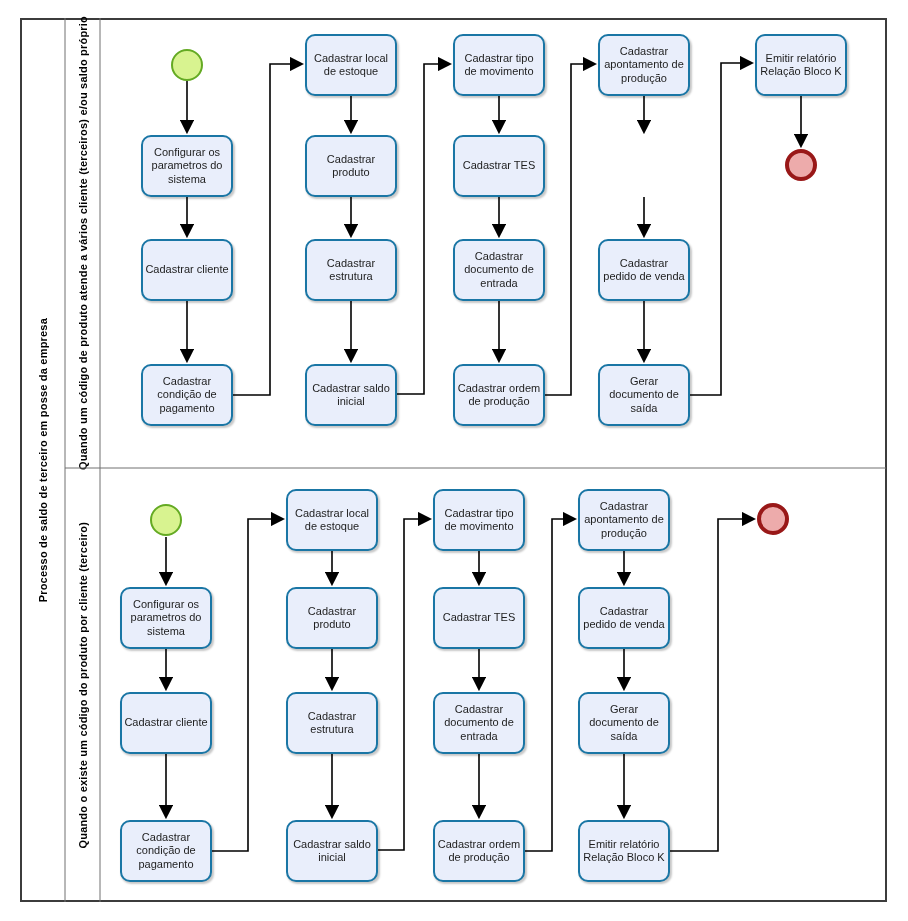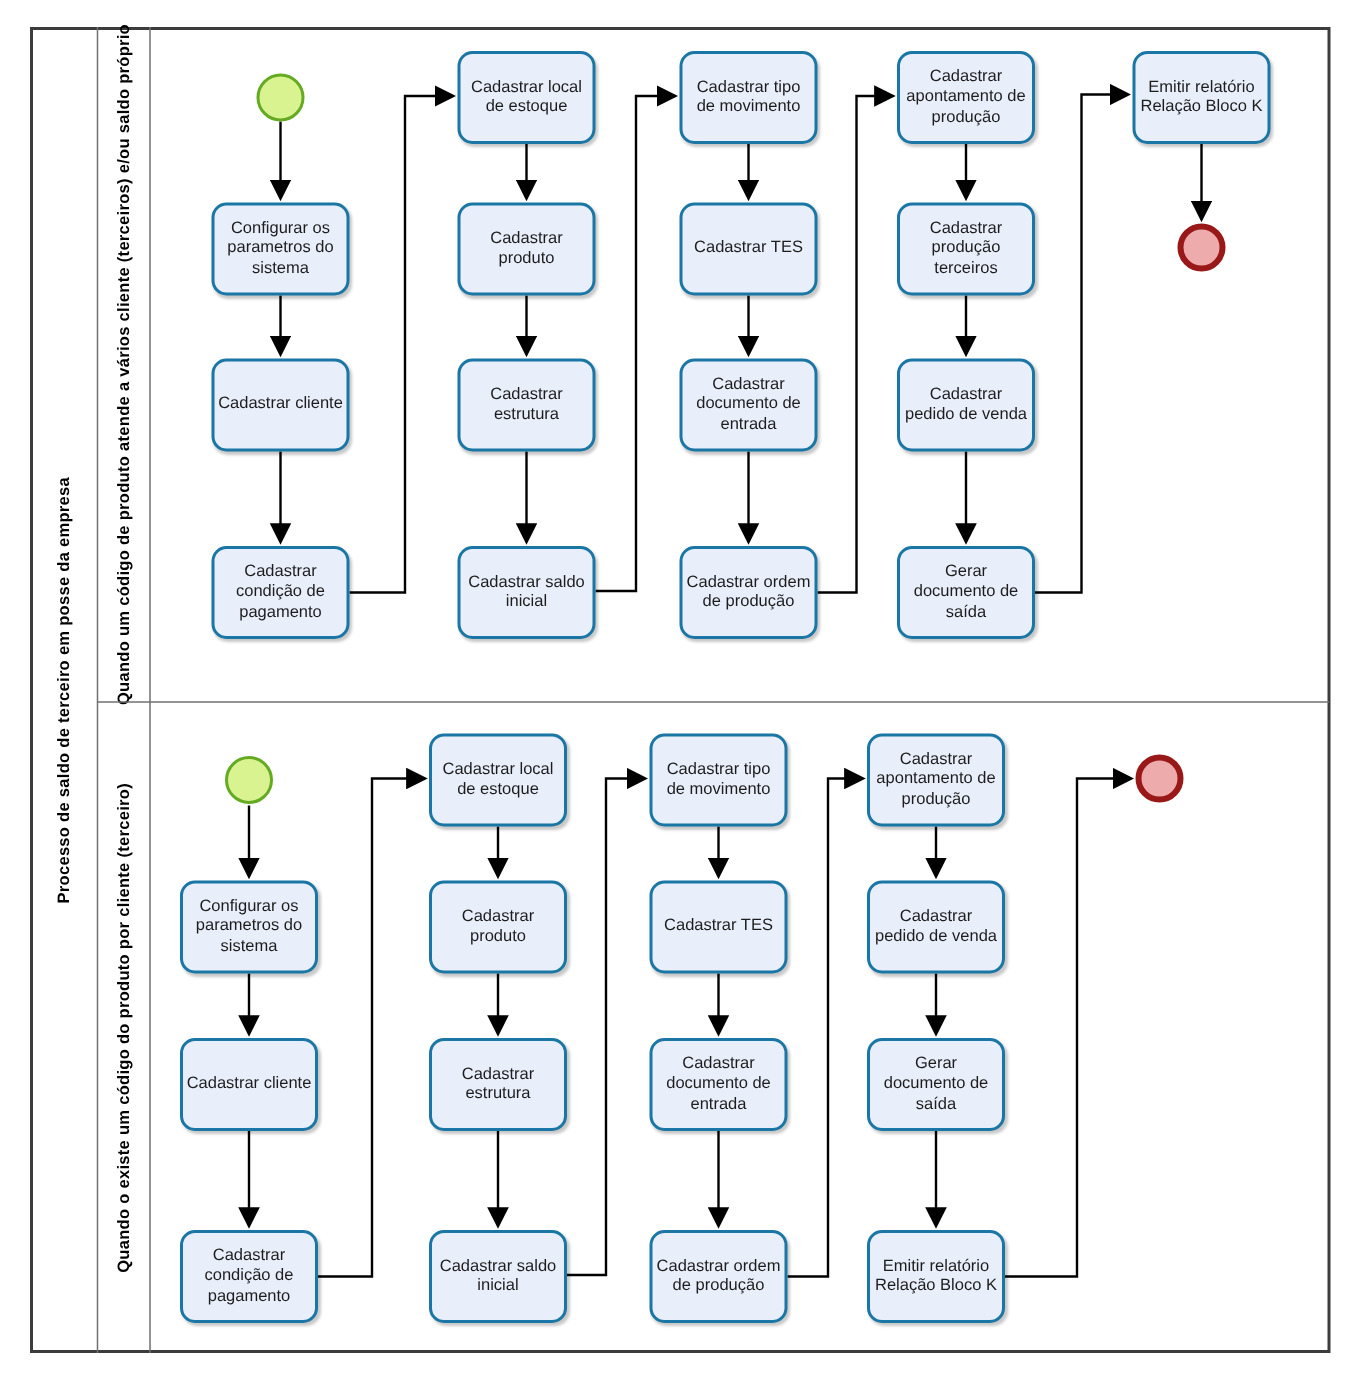--- a/index.html
+++ b/index.html
@@ -118,21 +118,20 @@
   <div class="task" style="left:141px;top:364px;">Cadastrar condição de pagamento</div>
   <div class="task" style="left:305px;top:34px;">Cadastrar local de estoque</div>
   <div class="task" style="left:305px;top:135px;">Cadastrar produto</div>
   <div class="task" style="left:305px;top:239px;">Cadastrar estrutura</div>
   <div class="task" style="left:305px;top:364px;">Cadastrar saldo inicial</div>
   <div class="task" style="left:453px;top:34px;">Cadastrar tipo de movimento</div>
   <div class="task" style="left:453px;top:135px;">Cadastrar TES</div>
   <div class="task" style="left:453px;top:239px;">Cadastrar documento de entrada</div>
   <div class="task" style="left:453px;top:364px;">Cadastrar ordem de produção</div>
   <div class="task" style="left:598px;top:34px;">Cadastrar apontamento de produção</div>
-  <div class="task" style="left:598px;top:135px;">Cadastrar produção terceiros</div>
   <div class="task" style="left:598px;top:239px;">Cadastrar pedido de venda</div>
   <div class="task" style="left:598px;top:364px;">Gerar documento de saída</div>
   <div class="task" style="left:755px;top:34px;">Emitir relatório Relação Bloco K</div>
   <div class="event end" style="left:785px;top:149px;"></div>
 
   <div class="event start" style="left:150px;top:504px;"></div>
   <div class="task" style="left:120px;top:587px;">Configurar os parametros do sistema</div>
   <div class="task" style="left:120px;top:692px;">Cadastrar cliente</div>
   <div class="task" style="left:120px;top:820px;">Cadastrar condição de pagamento</div>
   <div class="task" style="left:286px;top:489px;">Cadastrar local de estoque</div>

